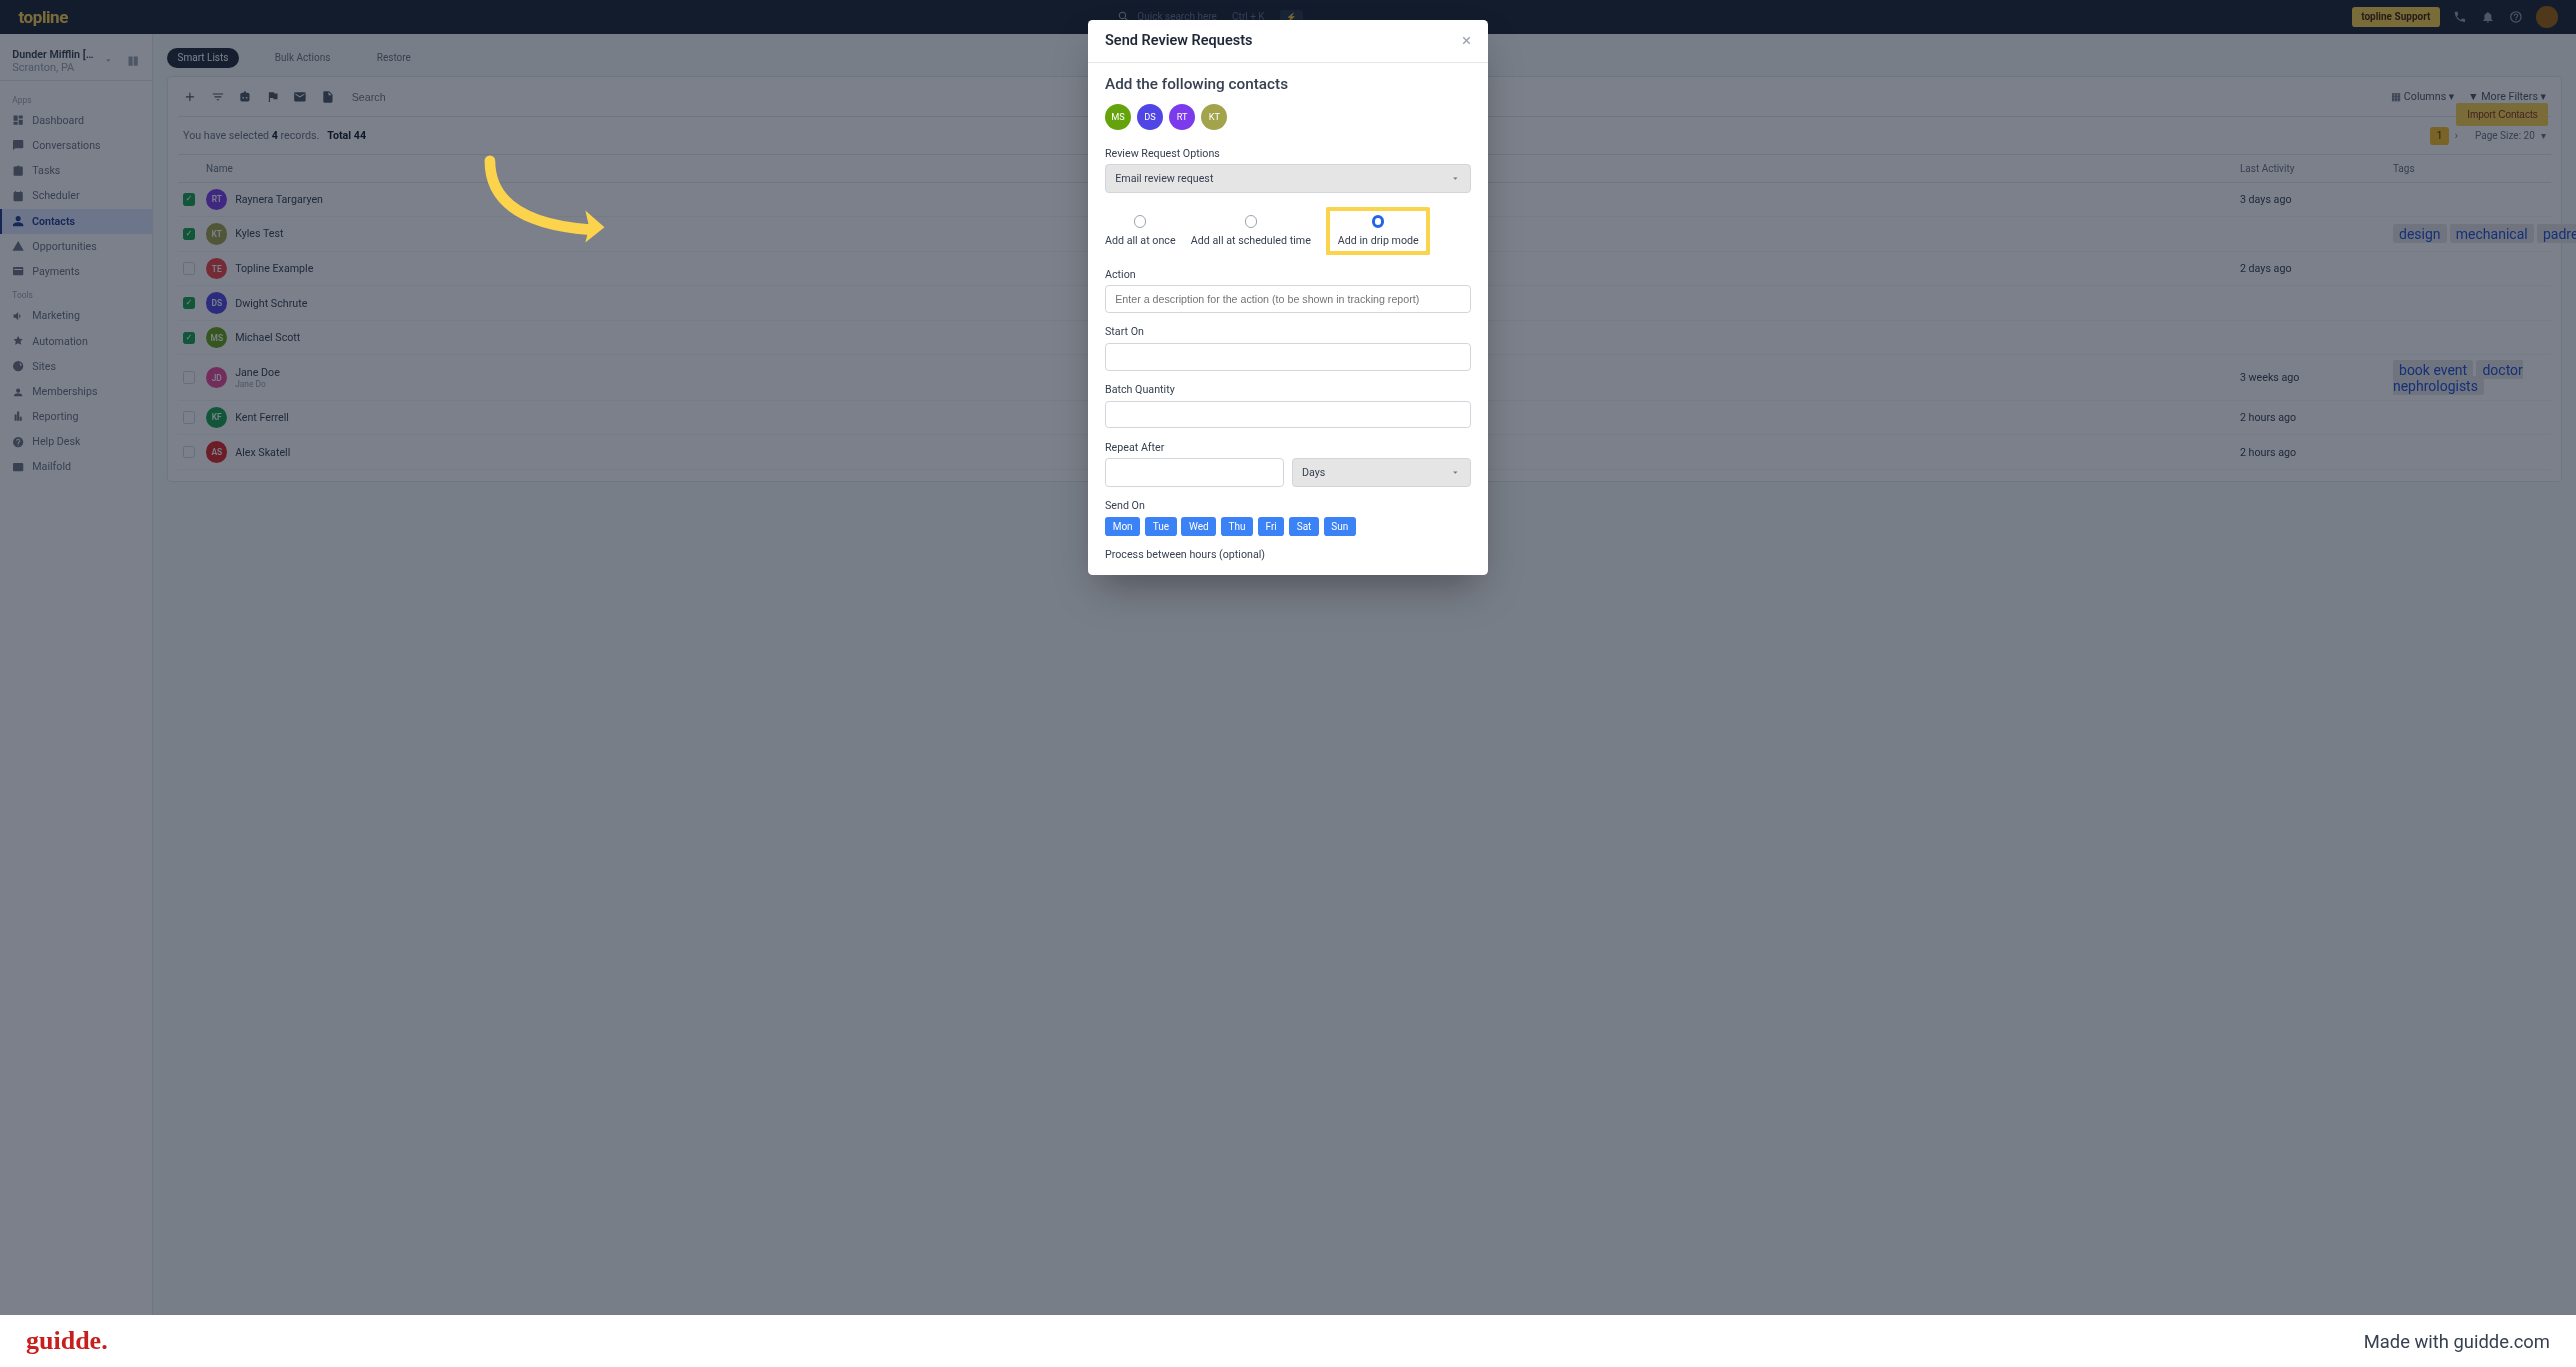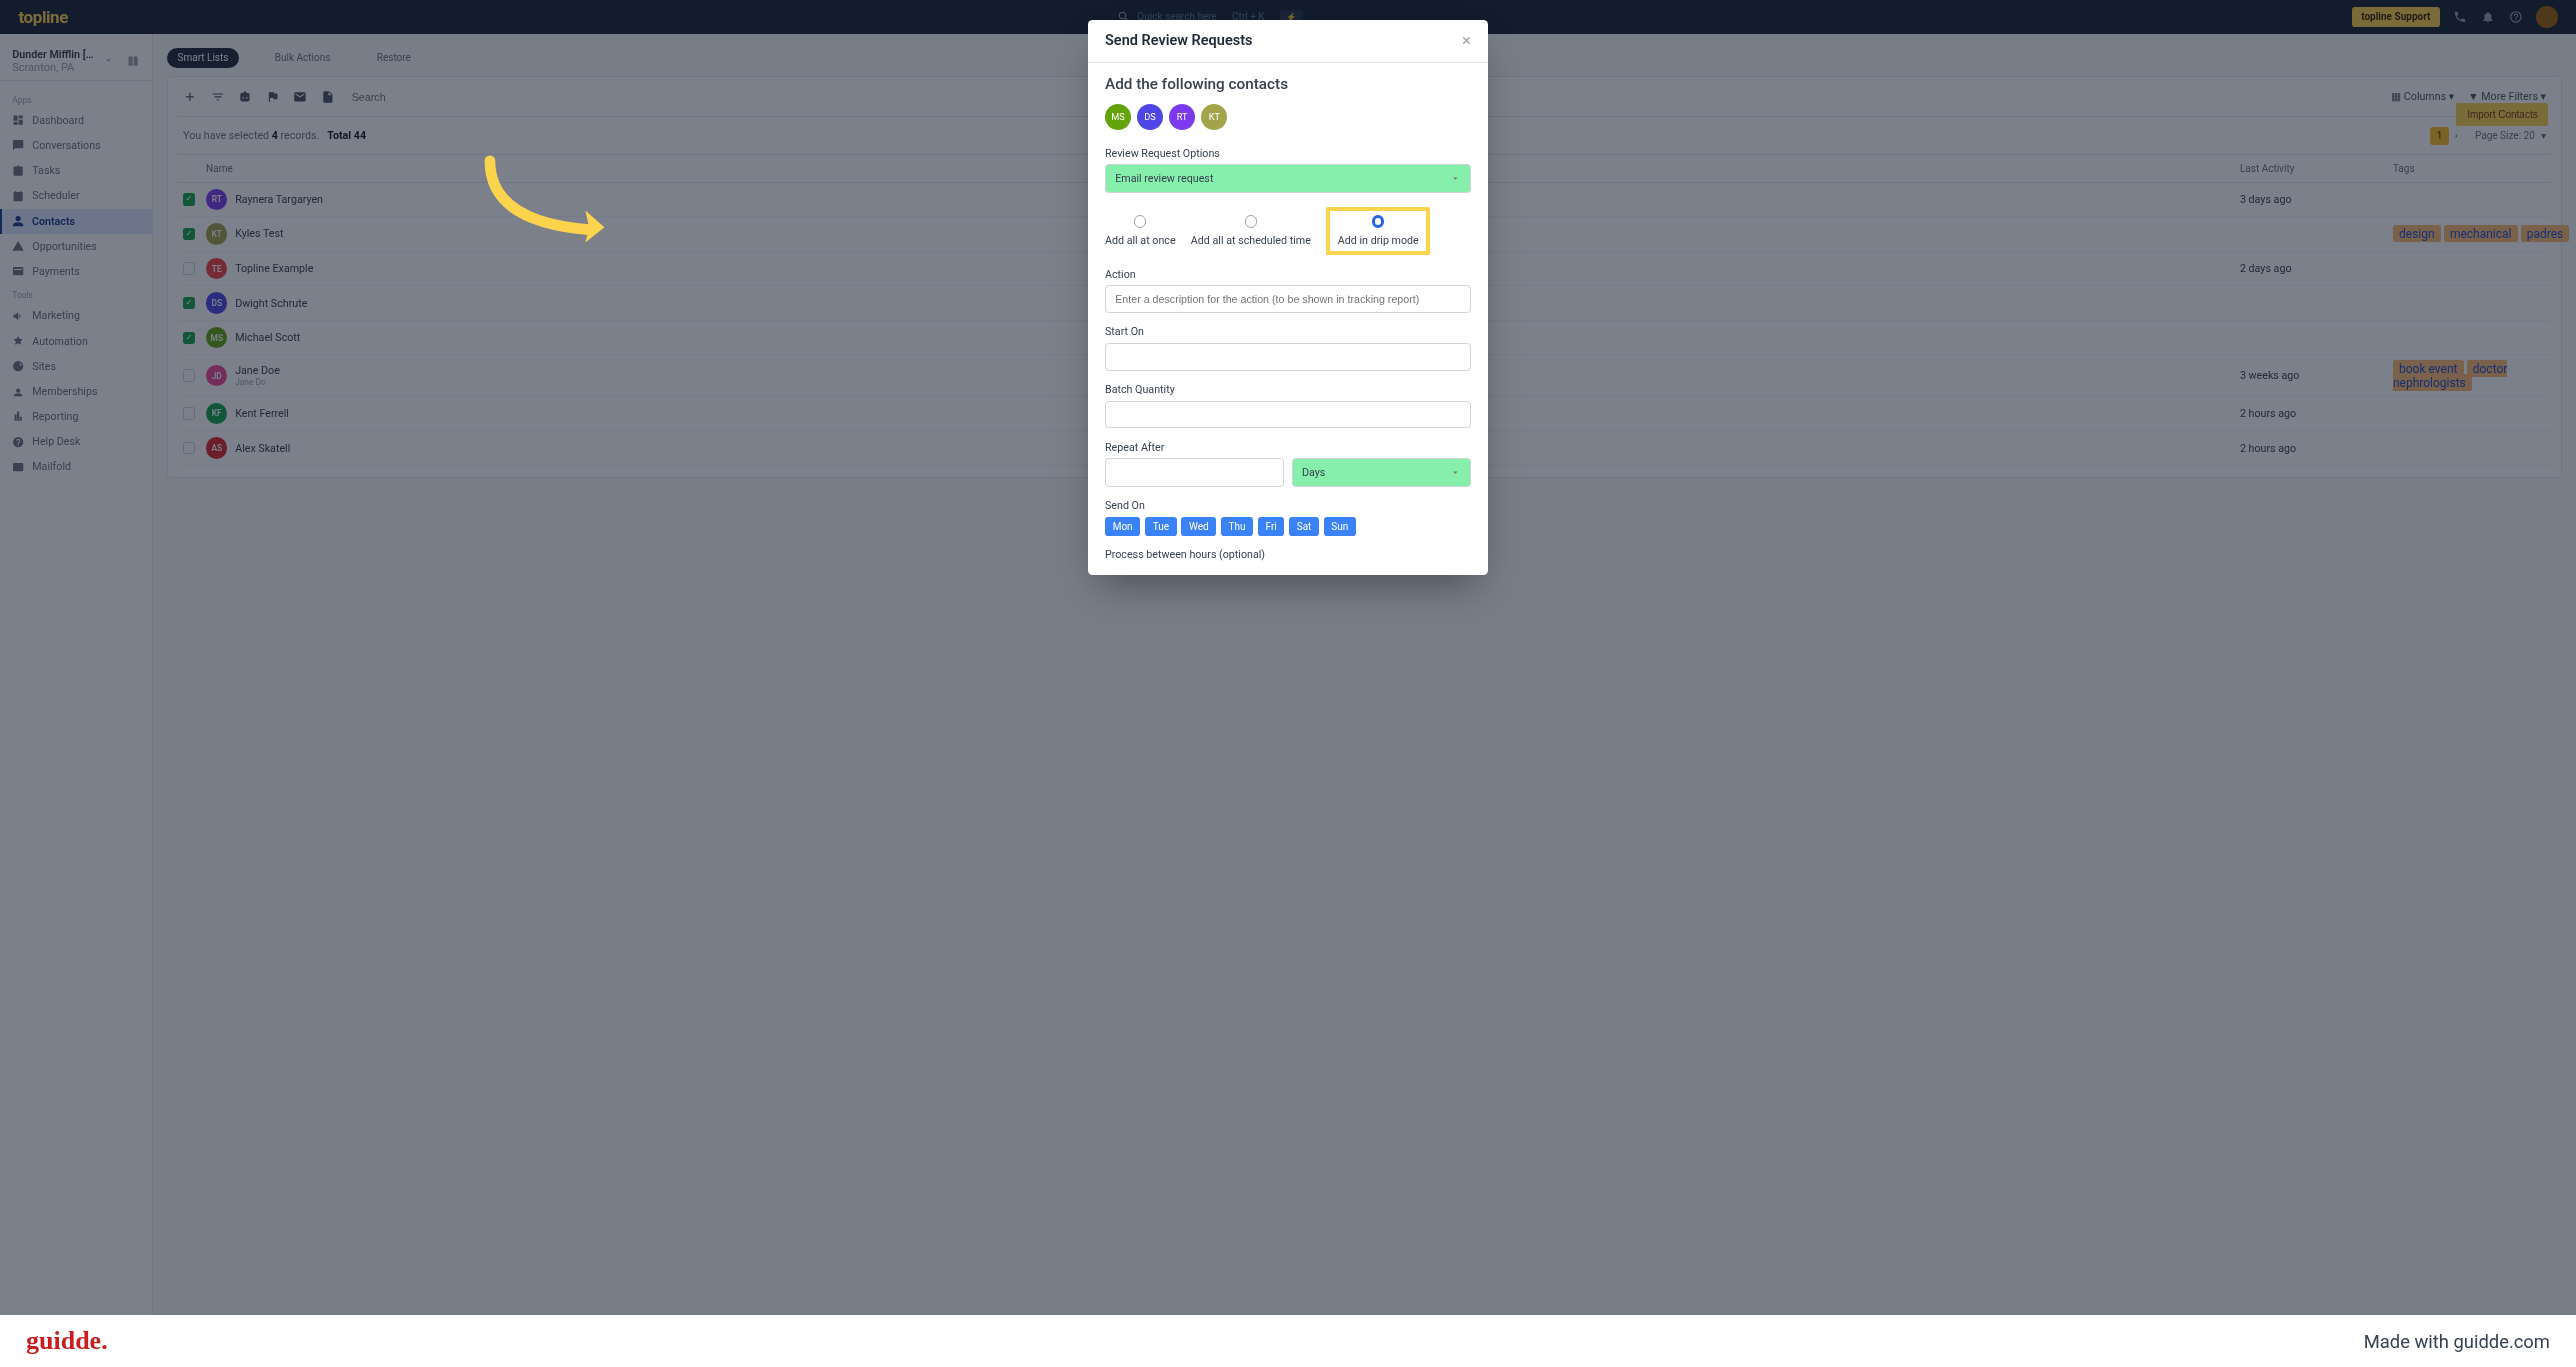--- a/index.html
+++ b/index.html
@@ -58,40 +58,40 @@
   .sel-info strong { color: #111827; }
   .pager { display:flex; gap:6.1px; align-items:center; font-size:10px; color:#6b7280;}
   .page-cur { background:#fbbf24; color:#422006; width:18.4px; height:18.4px; border-radius:3.1px; display:flex; align-items:center; justify-content:center;}
   .table-h { display: grid; grid-template-columns: 23px 176px 1fr 130px 153px 153px; padding: 7.7px 4.6px; font-size: 10px; color: #6b7280; border-bottom: 0.8px solid #e5e7eb;}
   .row { display: grid; grid-template-columns: 23px 176px 1fr 130px 153px 153px; padding: 6.1px 4.6px; align-items: center; font-size: 10.7px; color: #374151; border-bottom: 0.8px solid #f1f5f9;}
   .row .chk { width: 12.3px; height: 12.3px; border: 0.8px solid #d1d5db; border-radius: 2.3px; }
   .row .chk.on { background: #16a34a; border-color: #16a34a; position: relative;}
   .row .chk.on::after { content:"✓"; color:#fff; position:absolute; font-size:8.4px; top:-0.8px; left:1.5px;}
   .row .name-cell { display: flex; align-items: center; gap: 7.7px;}
   .avatar { width: 21.4px; height: 21.4px; border-radius: 50%; display: flex; align-items: center; justify-content: center; color: #fff; font-size: 8.4px; font-weight: 600;}
-  .tag { font-size: 12px; background: #fdba74; color: #1d4ed8; padding: 1.5px 6.1px; border-radius: 2.3px; margin-right: 3.1px;}
+  .tag { font-size: 14px; background: #e5e5e5; color: #1d4ed8; padding: 1.5px 6.1px; border-radius: 2.3px; margin-right: 3.1px;}
 
   
   .dim { position: absolute; inset: 0; background: rgba(15,23,42,0.55); z-index: 50; }
 
   
   .modal {
     position: absolute; left: 50%; top: 20px; transform: translateX(-50%);
     width: 400px; background: #fff; border-radius: 4.6px; z-index: 60; box-shadow: 0 19px 38px -9.2px rgba(0,0,0,.35);
     padding-bottom: 6.1px;
   }
   .modal-head { display: flex; justify-content: space-between; align-items: center; padding: 12.3px 17px; border-bottom: 0.8px solid #e5e7eb;}
   .modal-title { font-size: 14.5px; font-weight: 600; color: #1f2937;}
   .modal-close { font-size: 17px; color: #9ca3af; cursor: pointer; line-height: 1;}
   .modal-body { padding: 12.3px 17px 3.1px;}
   .mb-sub { font-size: 15.3px; font-weight: 500; color: #374151; margin-bottom: 10.7px;}
   .avatar-row { display: flex; gap: 6.1px; margin-bottom: 17px;}
   .avatar-s { width: 26px; height: 26px; border-radius: 50%; display:flex; align-items:center; justify-content:center; color:#fff; font-size:9.2px;}
   .lbl { font-size: 10.7px; color: #374151; margin-bottom: 4.6px; margin-top: 12.3px; display:block;}
-  .sel { width: 100%; border: 0.8px solid #d1d5db; border-radius: 3.8px; padding: 6.9px 9.2px; font-size: 10.7px; display:flex; justify-content:space-between; align-items:center; color:#374151; background:#86efac;}
+  .sel { width: 100%; border: 0.8px solid #d1d5db; border-radius: 3.8px; padding: 6.9px 9.2px; font-size: 10.7px; display:flex; justify-content:space-between; align-items:center; color:#374151; background:#e5e5e5;}
   .sel svg { width:10.7px; height:10.7px; fill:#6b7280;}
   .inp { width:100%; border:0.8px solid #d1d5db; border-radius:3.8px; padding:6.9px 9.2px; font-size:10.7px;}
   .radios { display:flex; gap:15.3px; margin-top:13.8px; font-size:10.7px; color:#374151; align-items:center;}
   .radio { display:flex; gap:6.1px; align-items:center; cursor:pointer;flex-direction:column;}
   .r-off { width:12.3px; height:12.3px; border-radius:50%; border:1.5px solid #9ca3af;}
   .r-on { width:12.3px; height:12.3px; border-radius:50%; border:3.8px solid #2563eb;}
   .radio.hl { border: 4.6px solid #fcd34d; padding:4.6px 7.7px; border-radius:1.5px; background:#fff;}
   .two-col { display:flex; gap:7.7px;}
   .two-col > * { flex:1;}
   .days { display:flex; gap:4.6px; margin-top:4.6px;}

